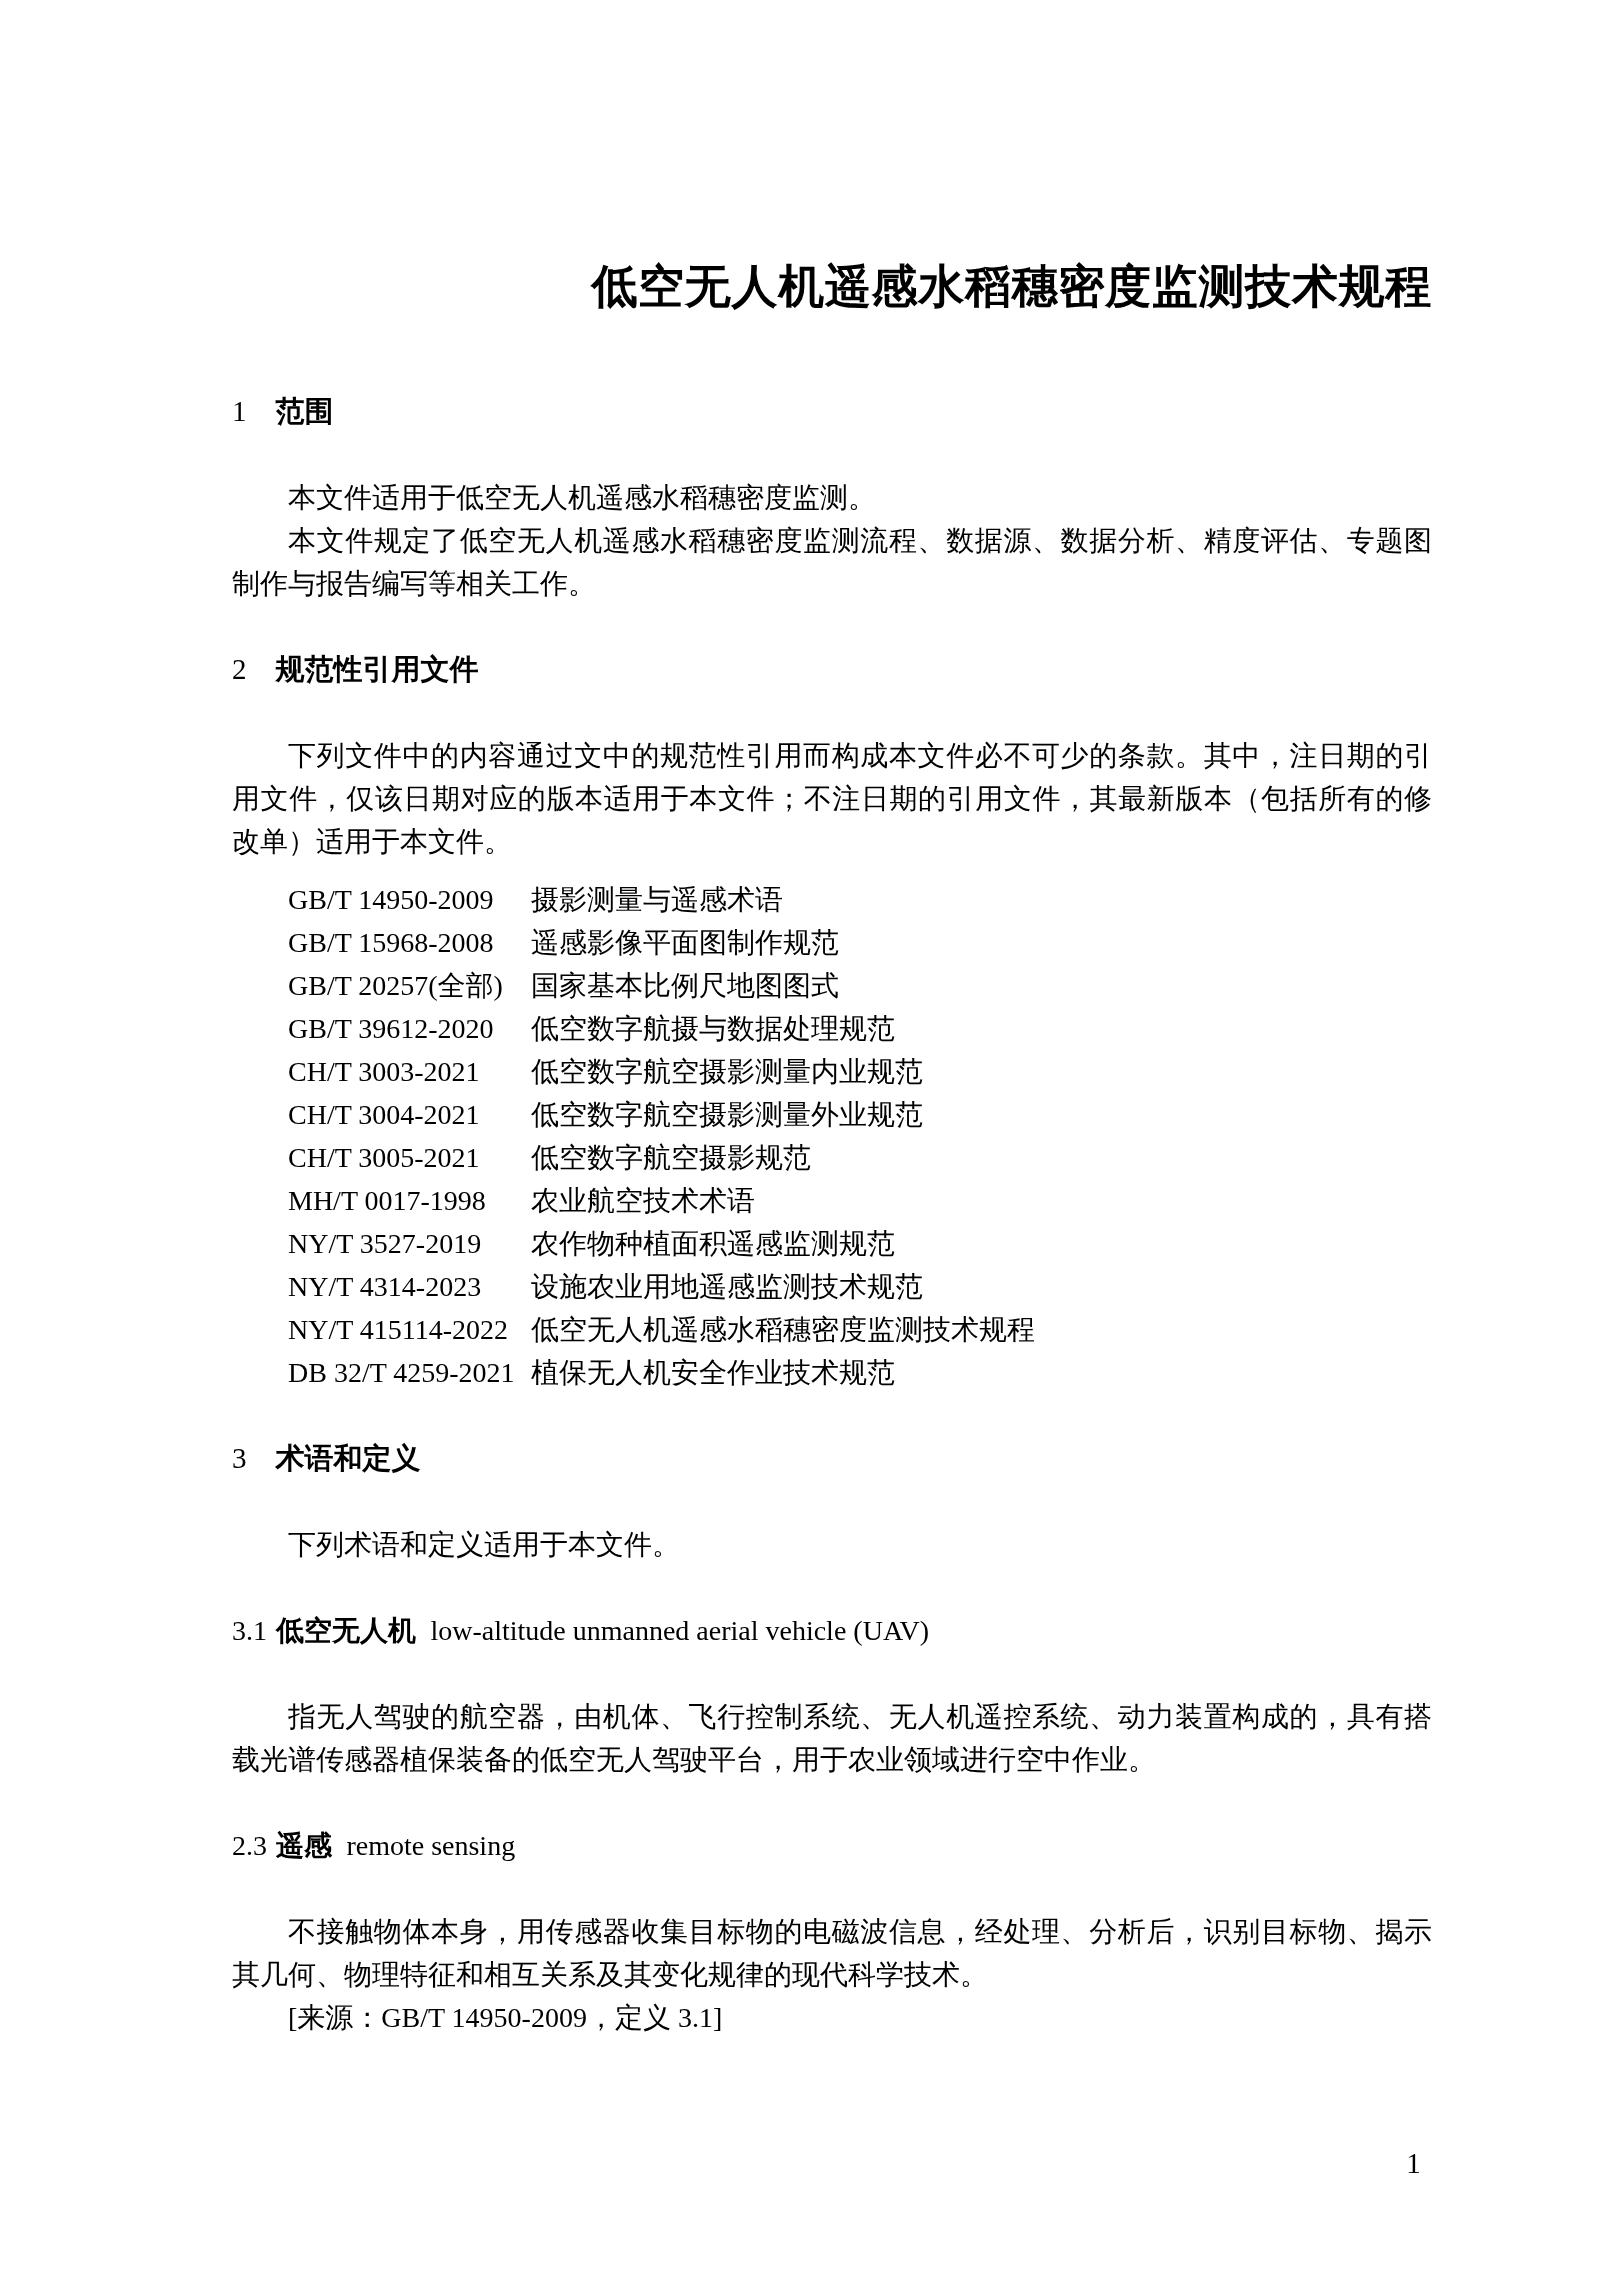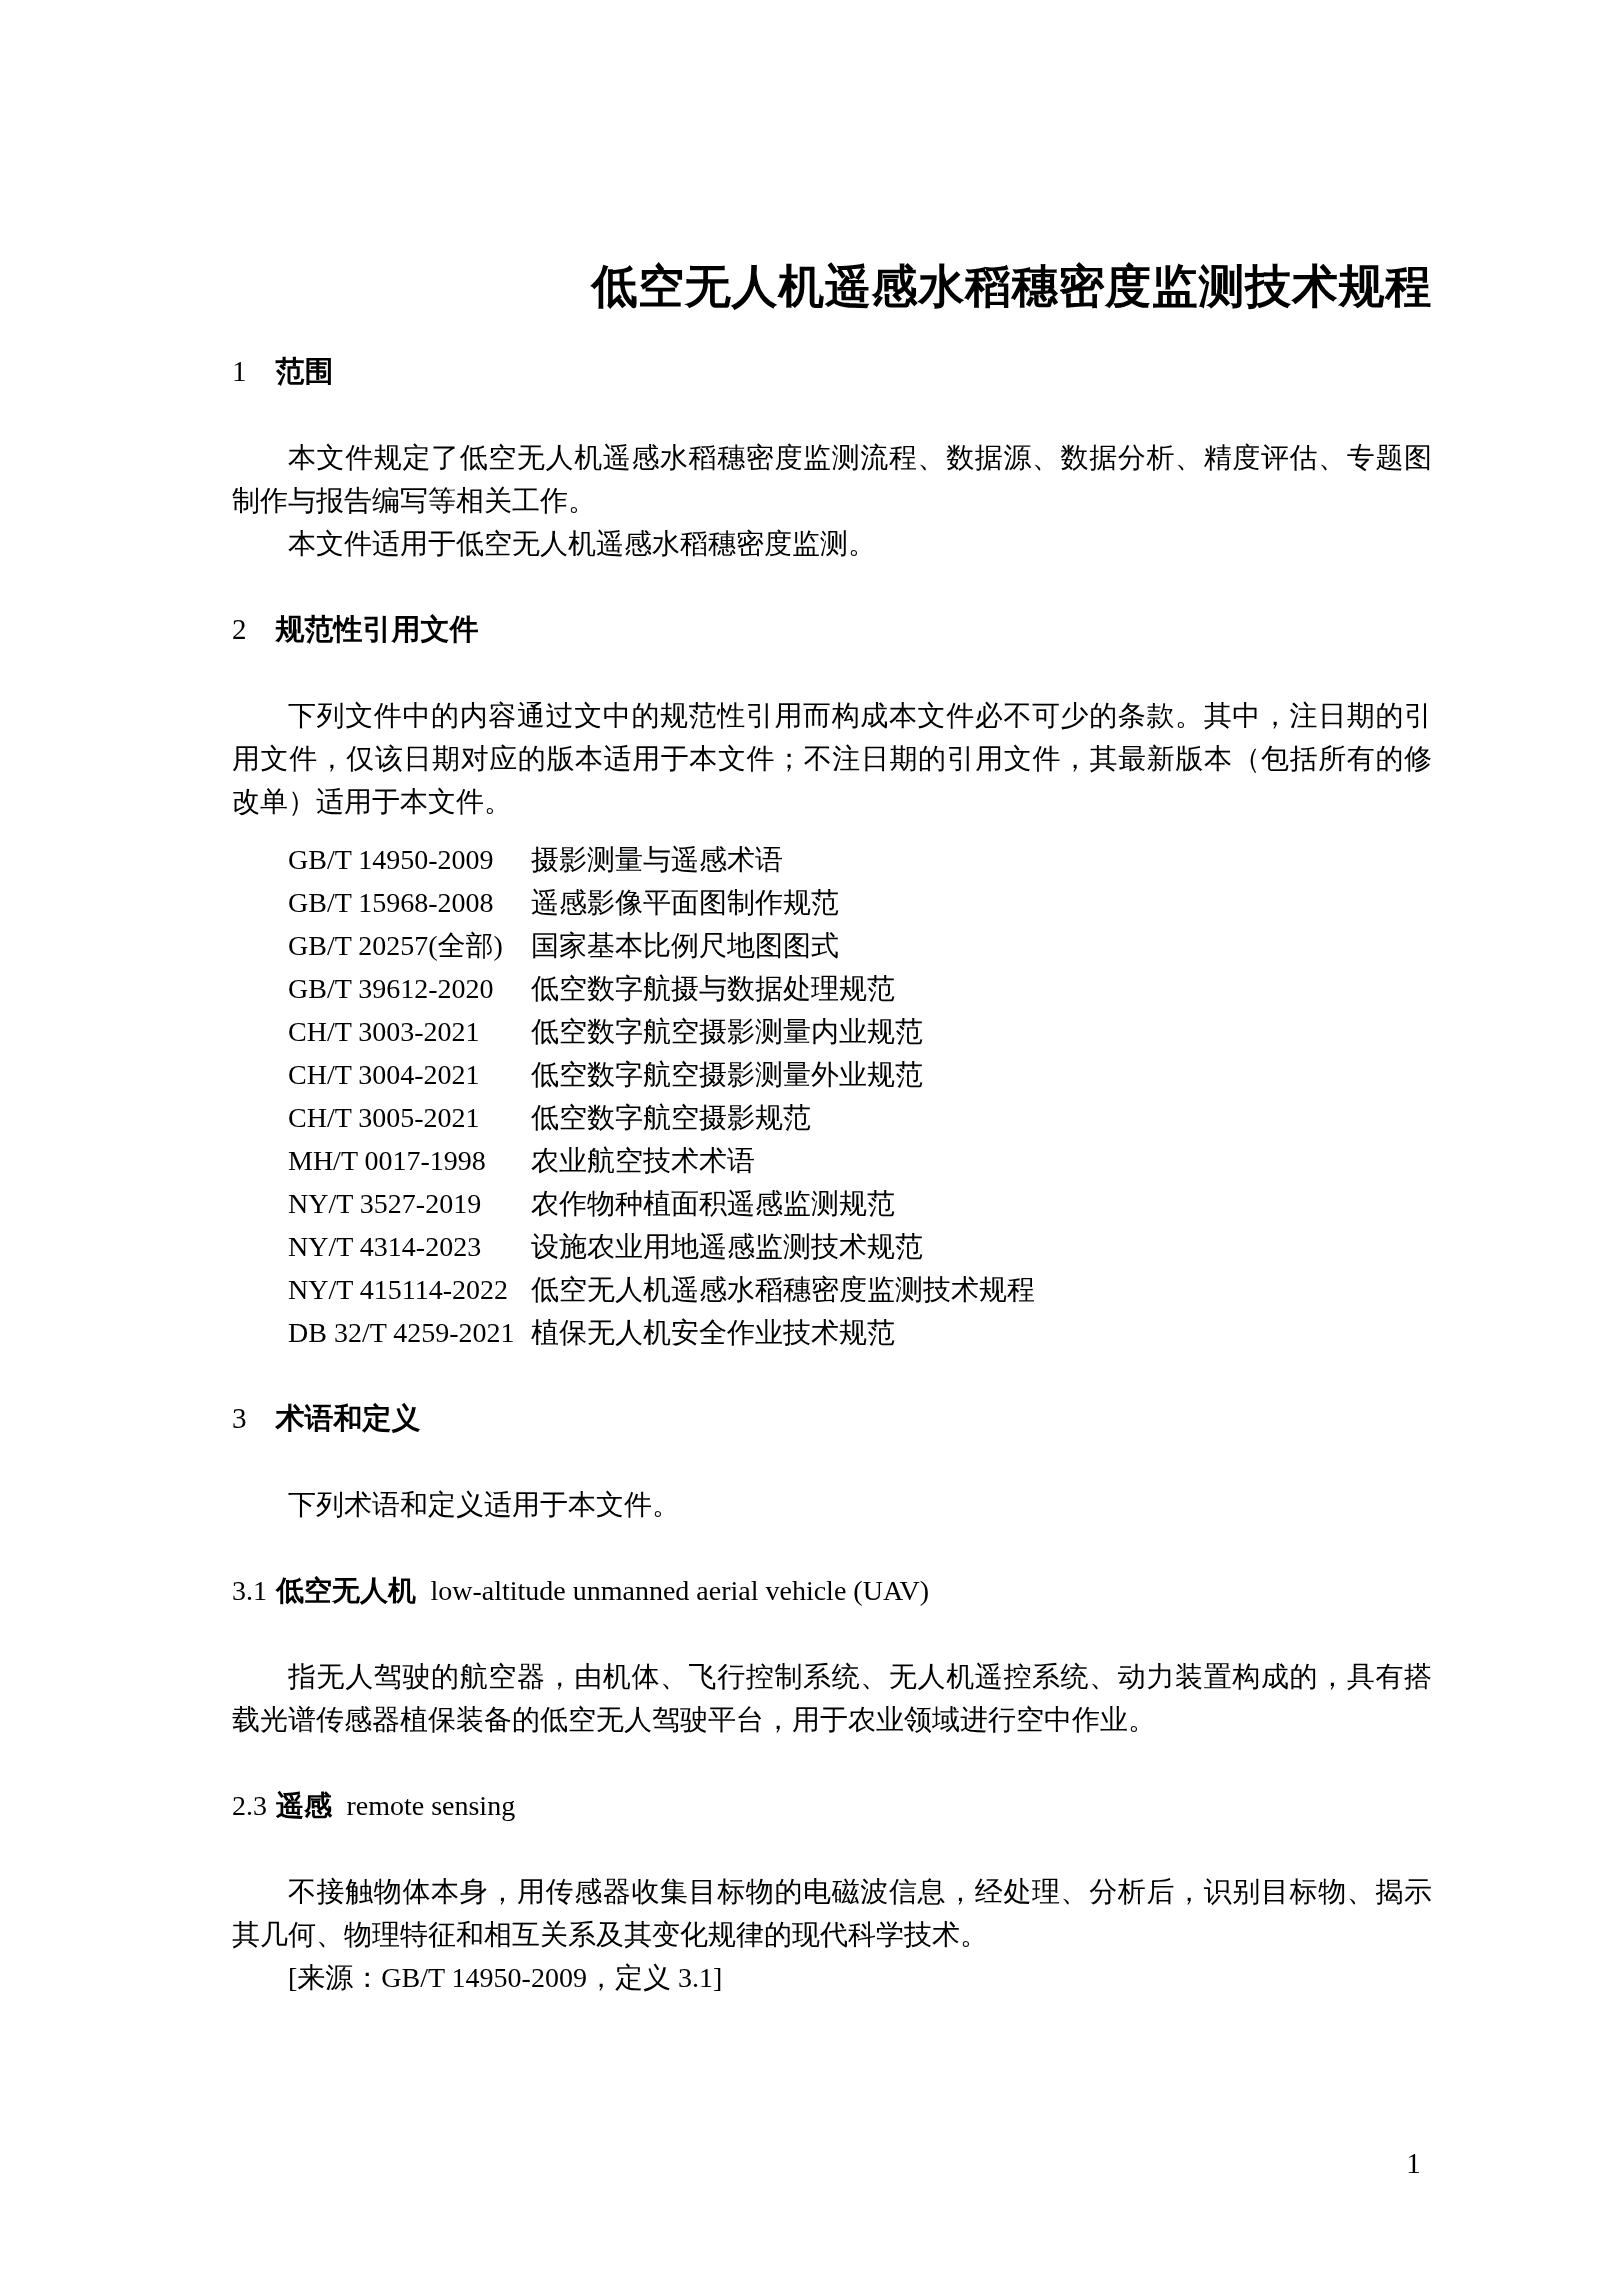--- a/index.html
+++ b/index.html
@@ -35,21 +35,21 @@
     white-space: nowrap;
   }
   .sec-heading {
     margin: 43px 0;
     font-family: "Liberation Sans", "DejaVu Sans", sans-serif;
     font-weight: 700;
     font-size: 29px;
     line-height: 43px;
   }
   .sec-heading.first {
-    margin-top: 34px;
+    margin-top: 74px;
   }
   .sec-num {
     font-family: "Liberation Serif", "DejaVu Serif", serif;
     font-weight: 400;
     display: inline-block;
     margin-right: 29px;
   }
   p.body {
     margin: 0;
     font-family: "Liberation Serif", "DejaVu Serif", serif;
@@ -101,22 +101,22 @@
 
 <div class="page">
   <div class="content">
 
     <h1 class="doc-title">低空无人机遥感水稻穗密度监测技术规程</h1>
 
     <div class="sec-heading first">
       <span class="sec-num">1</span><span>范围</span>
     </div>
 
+    <p class="body indent">本文件适用于低空无人机遥感水稻穗密度监测。</p>
     <p class="body indent">本文件规定了低空无人机遥感水稻穗密度监测流程、数据源、数据分析、精度评估、专题图制作与报告编写等相关工作。</p>
-    <p class="body indent">本文件适用于低空无人机遥感水稻穗密度监测。</p>
 
     <div class="sec-heading">
       <span class="sec-num">2</span><span>规范性引用文件</span>
     </div>
 
     <p class="body indent">下列文件中的内容通过文中的规范性引用而构成本文件必不可少的条款。其中，注日期的引用文件，仅该日期对应的版本适用于本文件；不注日期的引用文件，其最新版本（包括所有的修改单）适用于本文件。</p>
 
     <ul class="ref-list">
       <li class="ref-item"><span class="ref-code">GB/T 14950-2009</span><span class="ref-name">摄影测量与遥感术语</span></li>
       <li class="ref-item"><span class="ref-code">GB/T 15968-2008</span><span class="ref-name">遥感影像平面图制作规范</span></li>

